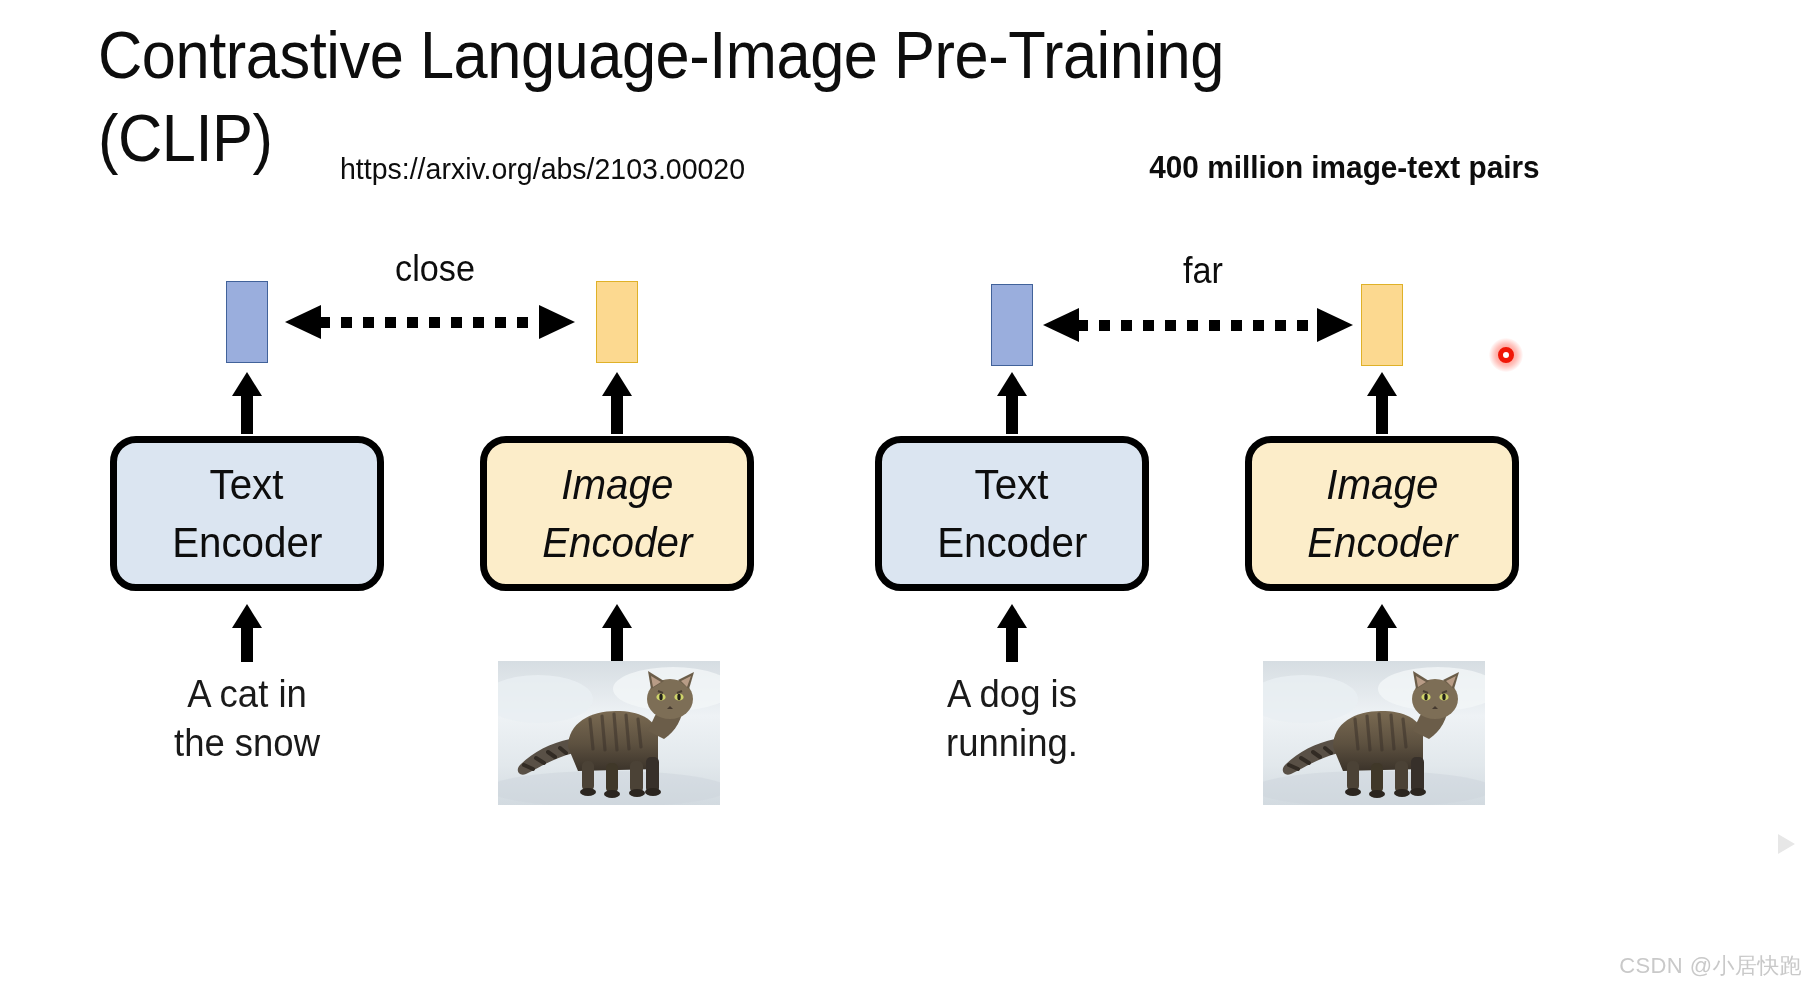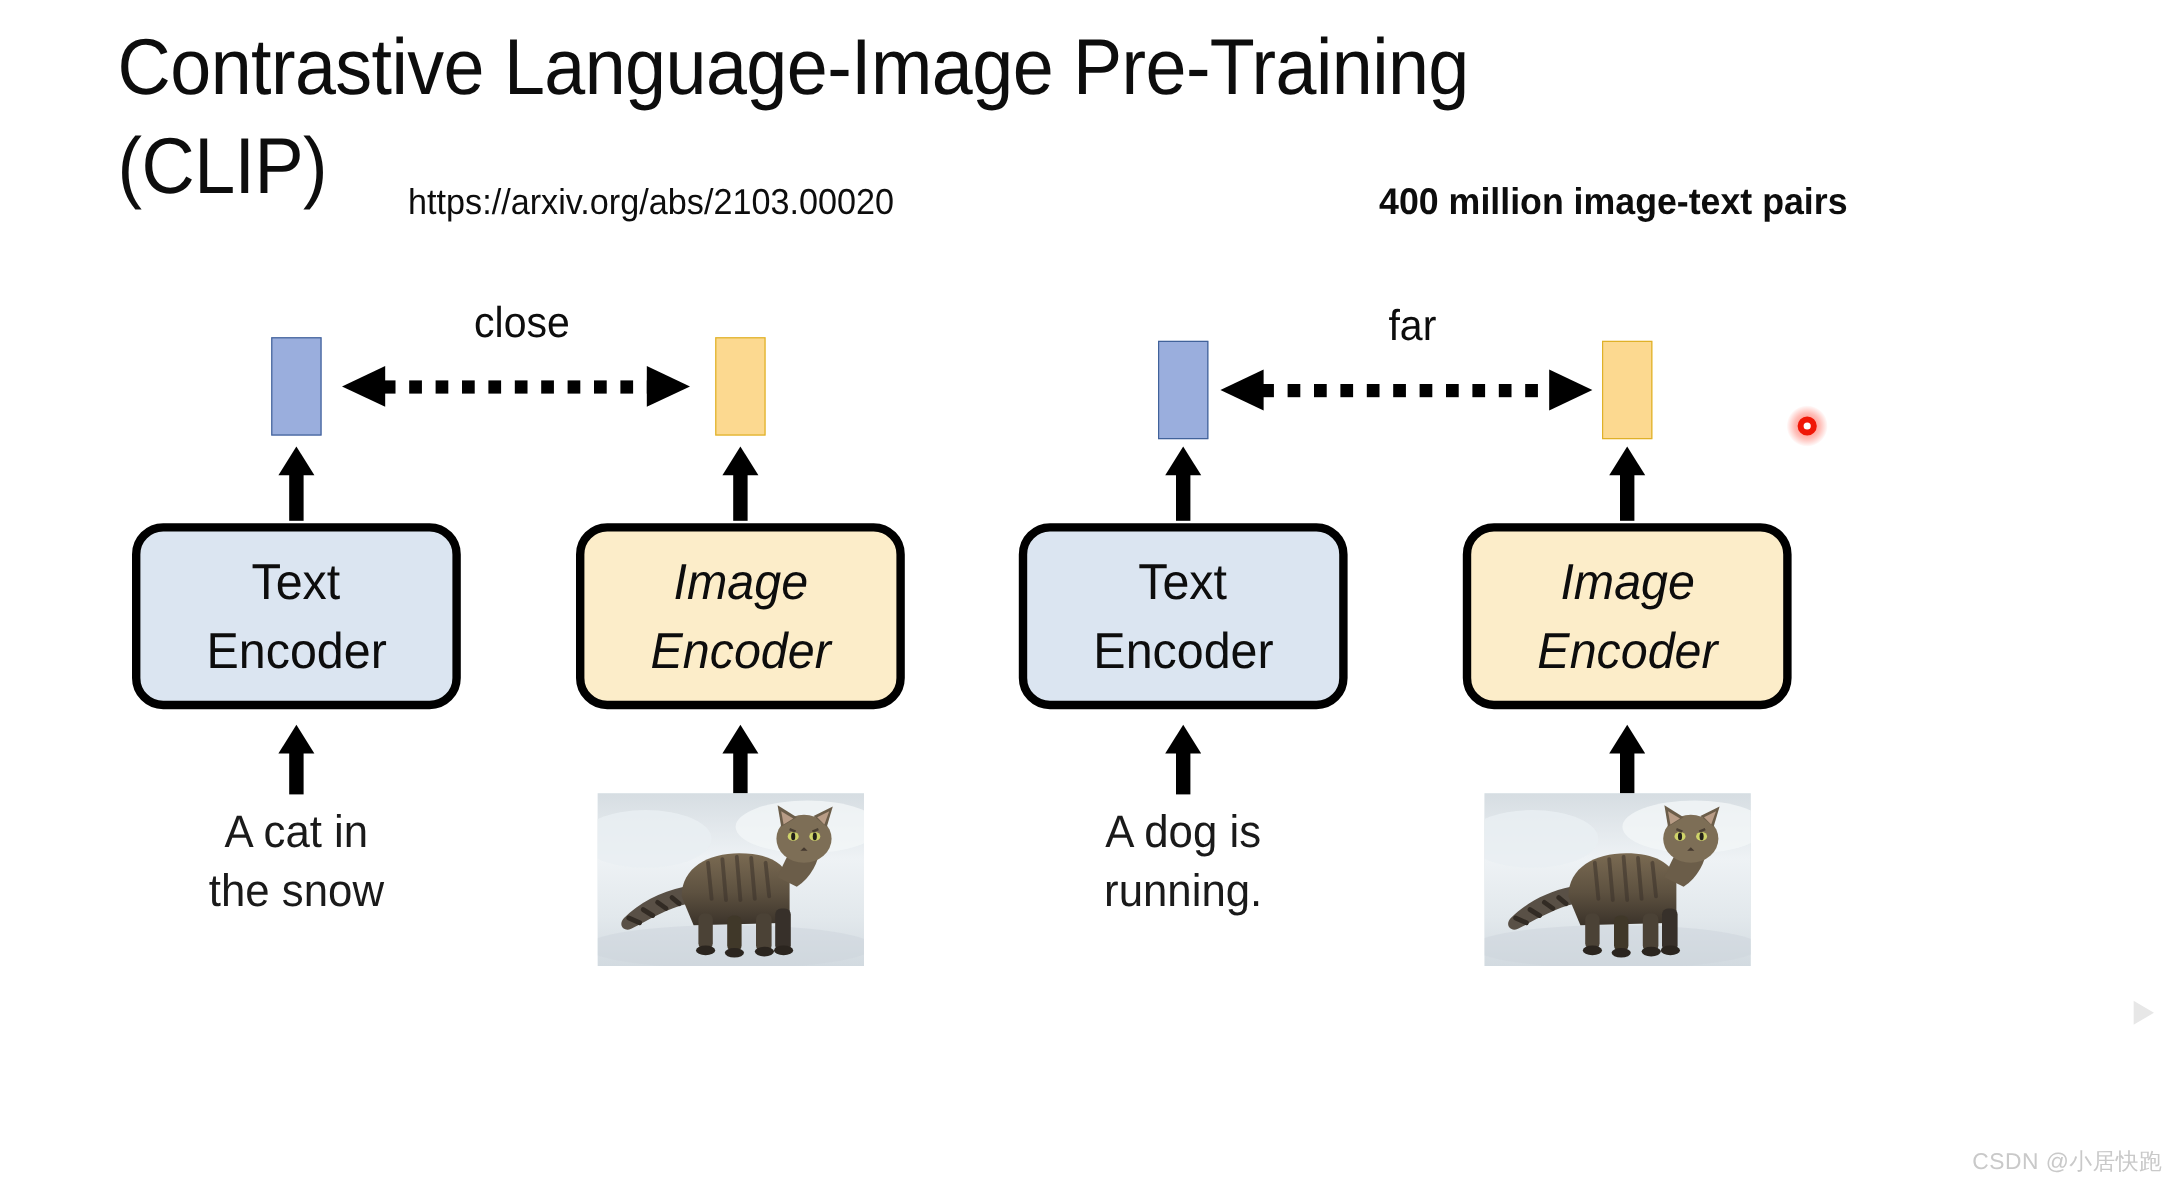--- a/index.html
+++ b/index.html
@@ -56,21 +56,21 @@
     font-weight: 700;
     color: #0d0d0d;
     transform: scaleX(0.96);
     transform-origin: right top;
     white-space: nowrap;
   }
 
   
   .pair-group { position: absolute; top: 0; width: 910px; height: 735px; }
   #pair-left  { left: 0; }
-  #pair-right { left: 854px; }
+  #pair-right { left: 880px; }
 
   .embed-box {
     position: absolute;
     width: 42px;
     height: 82px;
     border: 1.5px solid #41629a;
     box-sizing: border-box;
   }
   .embed-text  { background: #9aaedd; }
   .embed-image { background: #fcd990; border-color: #dfb128; }
@@ -202,21 +202,21 @@
     width: 64px;
     height: 58px;
     opacity: 0.92;
   }
 
   
   #csdn-watermark {
     position: absolute;
     right: 18px;
     bottom: 8px;
-    font-size: 19px;
+    font-size: 22px;
     color: #c9c9c9;
     letter-spacing: 0.4px;
     white-space: nowrap;
   }
 </style>
 </head>
 <body>
 
 <div id="header">
   <div id="slide-title">Contrastive Language-Image Pre-Training

